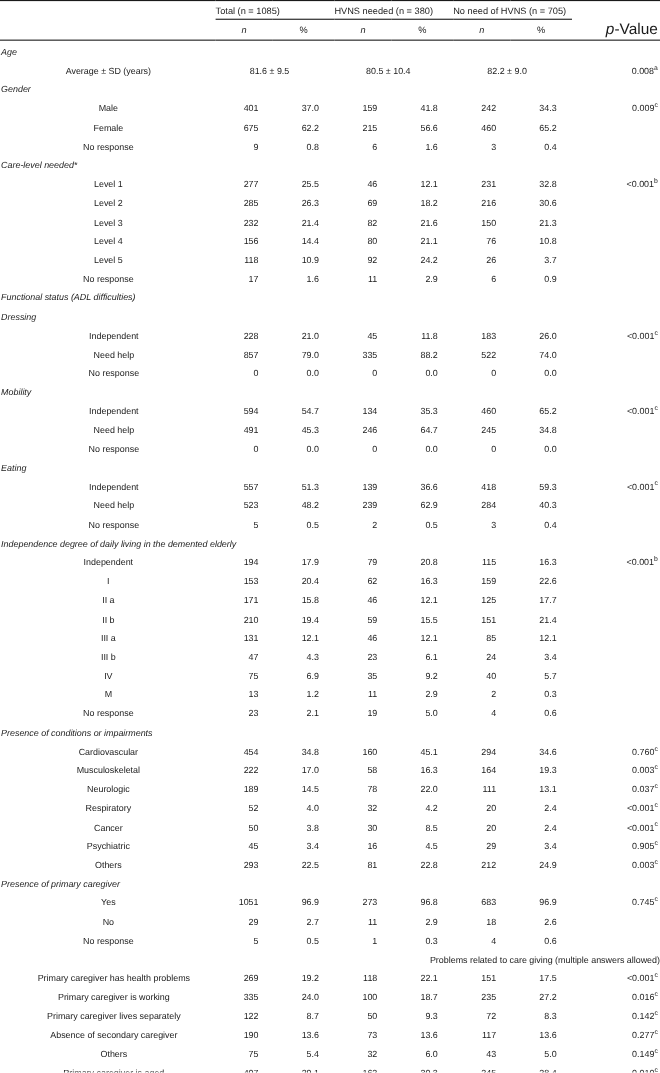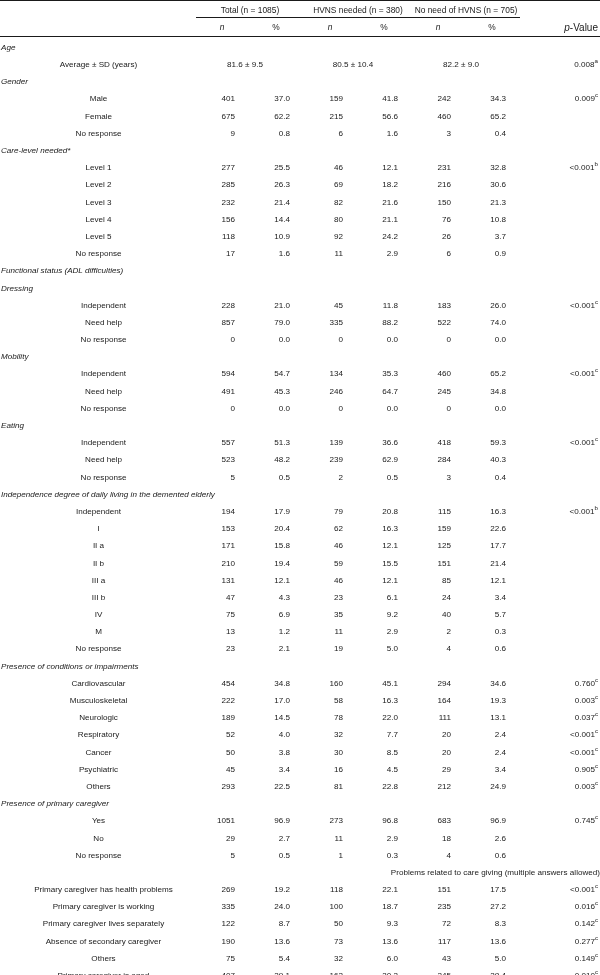--- a/index.html
+++ b/index.html
@@ -37,30 +37,29 @@
   col.c-n     { width: 52px; }
   col.c-pct   { width: 56px; }
   col.c-p     { width: 80px; }
 
   
   .rule-top td { border-top: 1.6px solid #1a1a1a; height: 0; font-size: 0; }
   .rule-mid td { border-top: 1.1px solid #1a1a1a; height: 0; font-size: 0; }
 
   
   .hdr-group {
-    text-align: center;
     font-weight: bold;
     font-size: 8.4px;
     padding: 5px 0 3px 0 !important;
     border-bottom: 1px solid #1a1a1a;
   }
   .hdr-p {
     text-align: right;
     font-weight: bold;
-    font-size: 10px;
+    font-size: 14px;
     padding: 5px 2px 3px 0 !important;
     vertical-align: bottom;
   }
   .hdr-sub {
     text-align: center;
     font-style: italic;
     font-weight: bold;
     font-size: 8.4px;
     padding: 5px 0 4px 0 !important;
   }
@@ -489,21 +488,21 @@
           <td class="num pct">22.0</td>
           <td class="num">111</td>
           <td class="num pct">13.1</td>
           <td class="pval">0.037<sup>c</sup></td>
         </tr>
         <tr class="datarow">
           <td class="label">Respiratory</td>
           <td class="num">52</td>
           <td class="num pct">4.0</td>
           <td class="num">32</td>
-          <td class="num pct">7.7</td>
+          <td class="num pct">4.2</td>
           <td class="num">20</td>
           <td class="num pct">2.4</td>
           <td class="pval">&lt;0.001<sup>c</sup></td>
         </tr>
         <tr class="datarow">
           <td class="label">Cancer</td>
           <td class="num">50</td>
           <td class="num pct">3.8</td>
           <td class="num">30</td>
           <td class="num pct">8.5</td>

